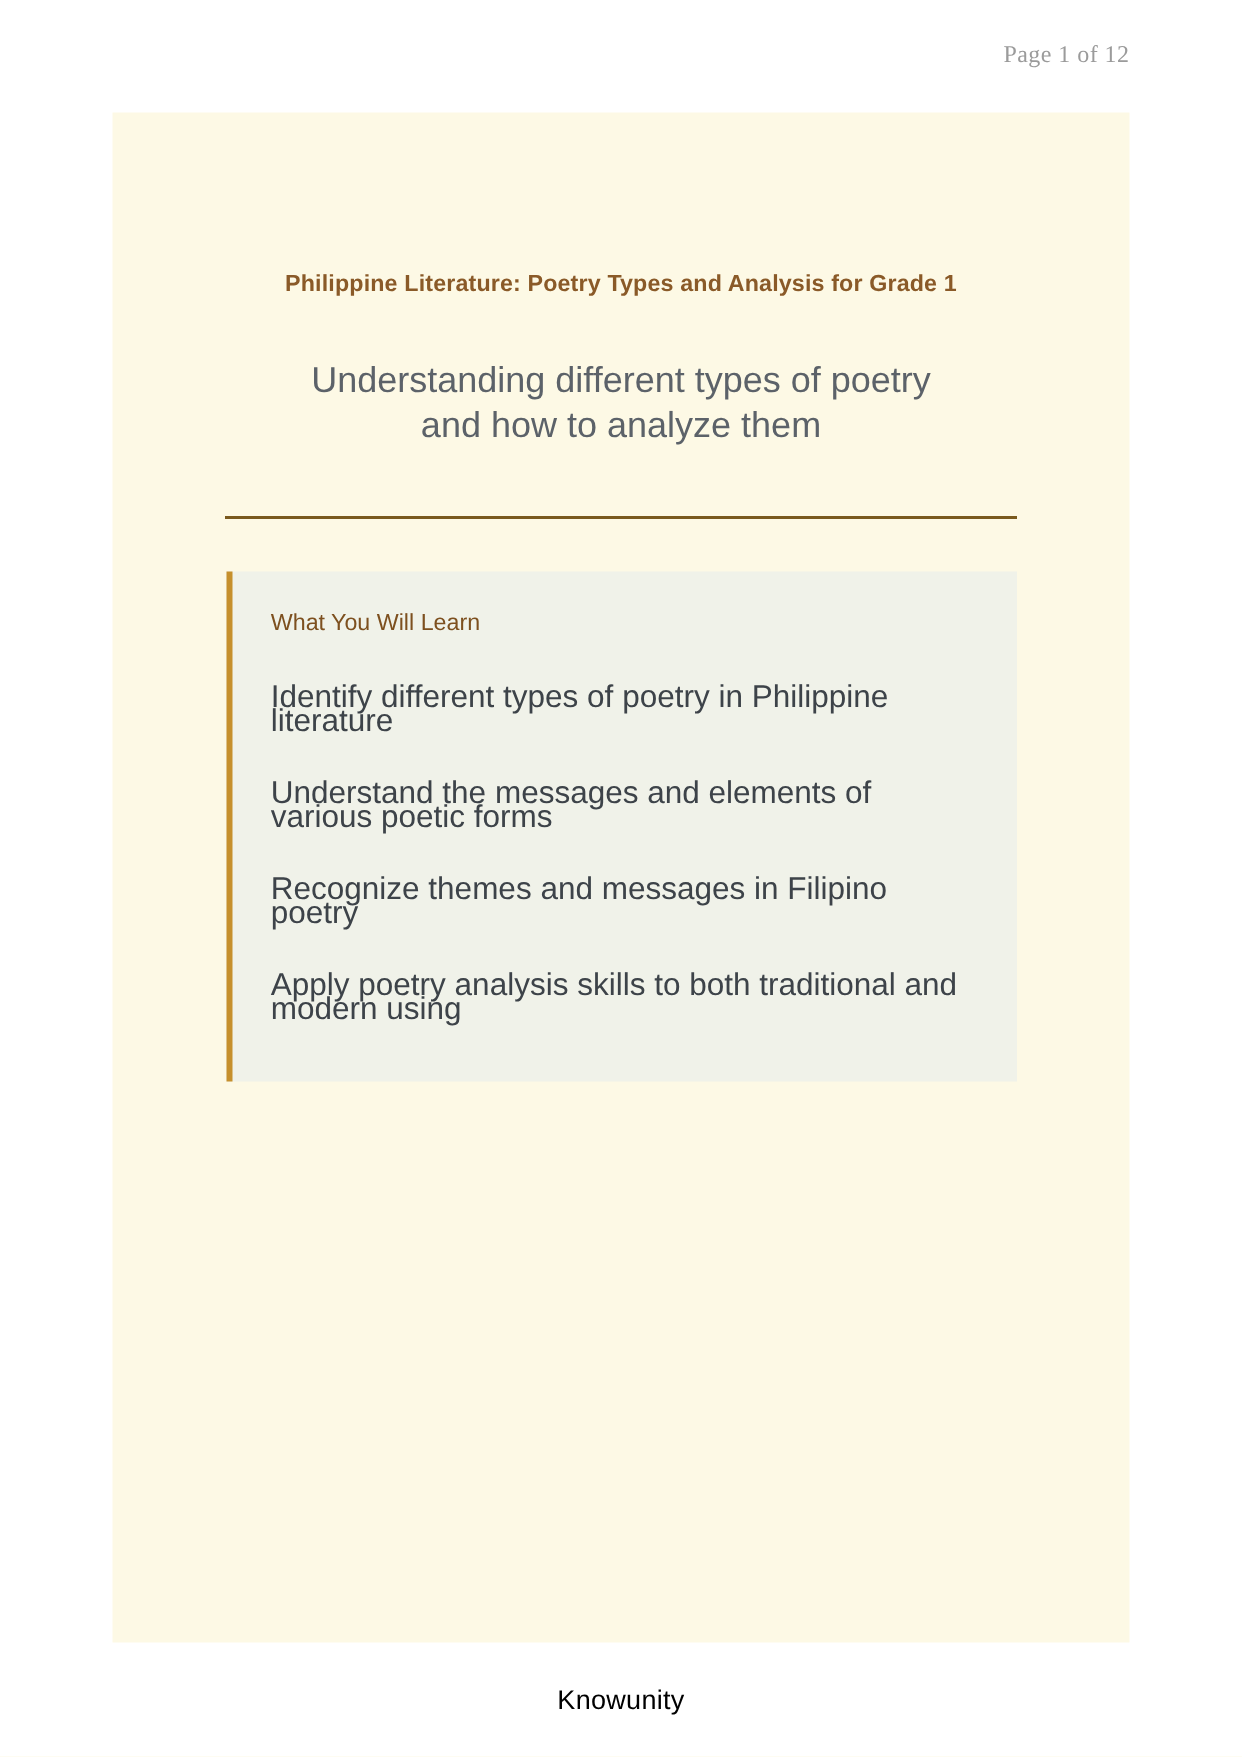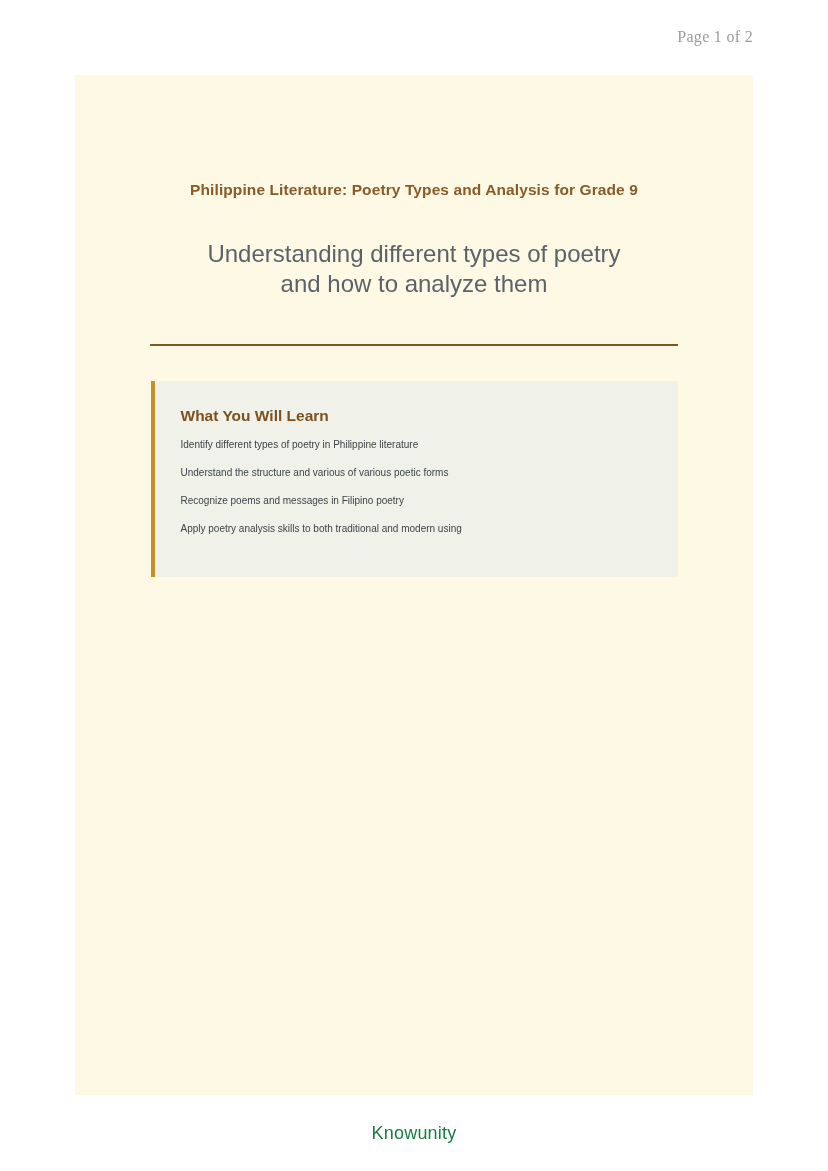--- a/index.html
+++ b/index.html
@@ -54,57 +54,57 @@
   .learn-box {
     width: 527px;
     margin: 35px auto 0;
     background: #f0f2e9;
     border-left: 4px solid #c6902c;
     padding: 26px 28px 40px 26px;
   }
   .learn-heading {
     color: #7d501f;
     font-size: 15.5px;
-    font-weight: bold;
+    font-weight: normal;
     margin-bottom: 10px;
   }
   .learn-item {
     color: #3d4349;
-    font-size: 10px;
-    margin-top: 12px;
+    font-size: 21px;
+    margin-top: 32px;
     line-height: 16px;
   }
   .footer-brand {
     position: absolute;
     left: 0;
     right: 0;
     top: 1123px;
     text-align: center;
-    color: #15803d;
+    color: #000000;
     font-size: 18px;
     letter-spacing: 0.2px;
   }
 </style>
 </head>
 <body>
 
-<div class="page-indicator">Page 1 of 2</div>
+<div class="page-indicator">Page 1 of 12</div>
 
 <div class="sheet">
 
-  <h1 class="doc-title">Philippine Literature: Poetry Types and Analysis for Grade 9</h1>
+  <h1 class="doc-title">Philippine Literature: Poetry Types and Analysis for Grade 1</h1>
 
   <h2 class="doc-subtitle">Understanding different types of poetry and how to analyze them</h2>
 
   <hr class="divider">
 
   <div class="learn-box">
     <div class="learn-heading">What You Will Learn</div>
 
     <div class="learn-item">Identify different types of poetry in Philippine literature</div>
-    <div class="learn-item">Understand the structure and various of various poetic forms</div>
-    <div class="learn-item">Recognize poems and messages in Filipino poetry</div>
+    <div class="learn-item">Understand the messages and elements of various poetic forms</div>
+    <div class="learn-item">Recognize themes and messages in Filipino poetry</div>
     <div class="learn-item">Apply poetry analysis skills to both traditional and modern using</div>
   </div>
 
 </div>
 
 <div class="footer-brand">Knowunity</div>
 
 </body></html>

